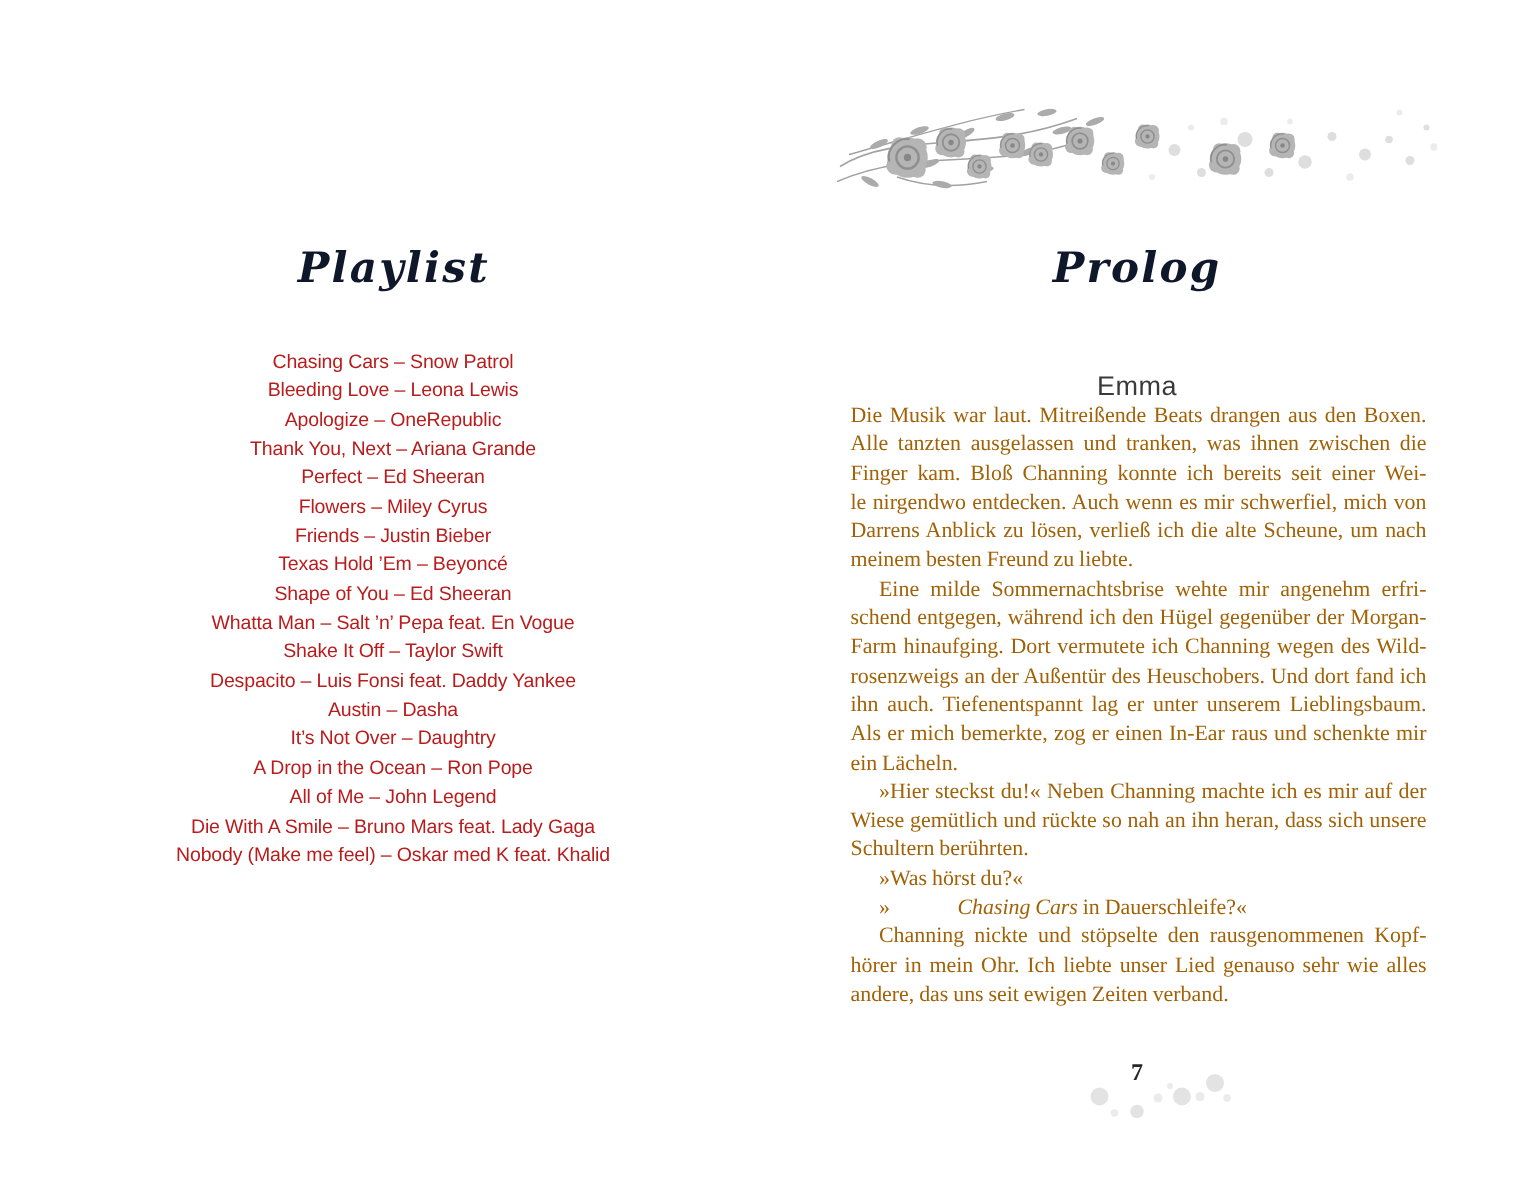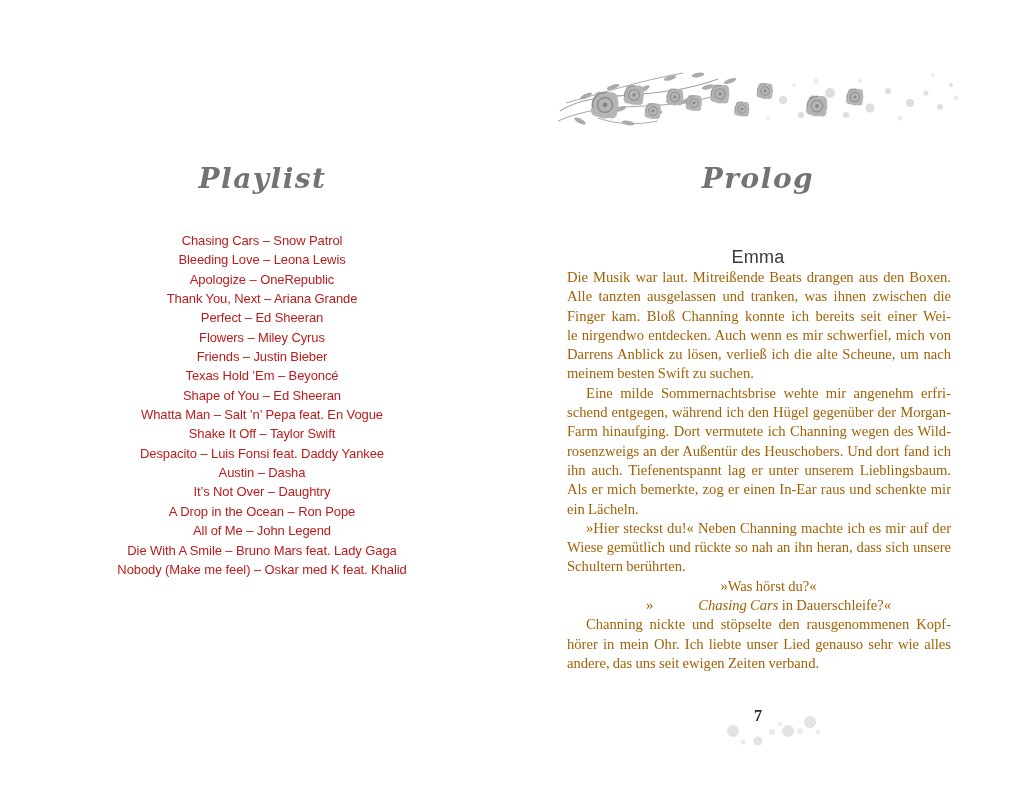--- a/index.html
+++ b/index.html
@@ -13,21 +13,21 @@
   .spread { position: absolute; inset: 0; }
 
   
   .script-title {
     position: absolute;
     font-family: "DejaVu Serif", serif;
     font-style: italic;
     font-weight: bold;
     font-size: 28px;
     letter-spacing: 1.5px;
-    color: #737373;
+    color: #0f172a;
     text-align: center;
     margin: 0;
   }
   #playlist-title { left: 100px; top: 162px; width: 325px; }
   #prolog-title   { left: 566px; top: 162px; width: 384px; }
 
   
   .songs {
     position: absolute;
     left: 92px; top: 231px; width: 340px;
@@ -54,21 +54,21 @@
     position: absolute;
     left: 567px; top: 268px; width: 384px;
     font-family: "Liberation Serif", serif;
     font-size: 14.6px;
     line-height: 19.3px;
     color: #a16207;
     word-spacing: -0.4px;
   }
   .bodytext .line { text-align: left; }
   .bodytext .line.just { text-align: justify; text-align-last: justify; }
-  .bodytext .line.indent { text-indent: 19px; text-align: center; }
+  .bodytext .line.indent { text-indent: 19px; }
   .bodytext i { font-style: italic; margin-left: 45px; }
 
   
   .ornament { position: absolute; left: 558px; top: 63px; }
   .bottom-dots { position: absolute; left: 720px; top: 714px; }
 
   .page-number {
     position: absolute;
     left: 566px; top: 707px; width: 384px;
     text-align: center;
@@ -175,21 +175,21 @@
     <h1 class="script-title" id="prolog-title">Prolog</h1>
 
     <div class="chapter-heading">Emma</div>
 
     <div class="bodytext">
         <div class="line just">Die Musik war laut. Mitreißende Beats drangen aus den Boxen.</div>
         <div class="line just">Alle tanzten ausgelassen und tranken, was ihnen zwischen die</div>
         <div class="line just">Finger kam. Bloß Channing konnte ich bereits seit einer Wei-</div>
         <div class="line just">le nirgendwo entdecken. Auch wenn es mir schwerfiel, mich von</div>
         <div class="line just">Darrens Anblick zu lösen, verließ ich die alte Scheune, um nach</div>
-        <div class="line">meinem besten Swift zu suchen.</div>
+        <div class="line">meinem besten Freund zu liebte.</div>
         <div class="line indent just">Eine milde Sommernachtsbrise wehte mir angenehm erfri-</div>
         <div class="line just">schend entgegen, während ich den Hügel gegenüber der Morgan-</div>
         <div class="line just">Farm hinaufging. Dort vermutete ich Channing wegen des Wild-</div>
         <div class="line just">rosenzweigs an der Außentür des Heuschobers. Und dort fand ich</div>
         <div class="line just">ihn auch. Tiefenentspannt lag er unter unserem Lieblingsbaum.</div>
         <div class="line just">Als er mich bemerkte, zog er einen In-Ear raus und schenkte mir</div>
         <div class="line">ein Lächeln.</div>
         <div class="line indent just">»Hier steckst du!« Neben Channing machte ich es mir auf der</div>
         <div class="line just">Wiese gemütlich und rückte so nah an ihn heran, dass sich unsere</div>
         <div class="line">Schultern berührten.</div>

